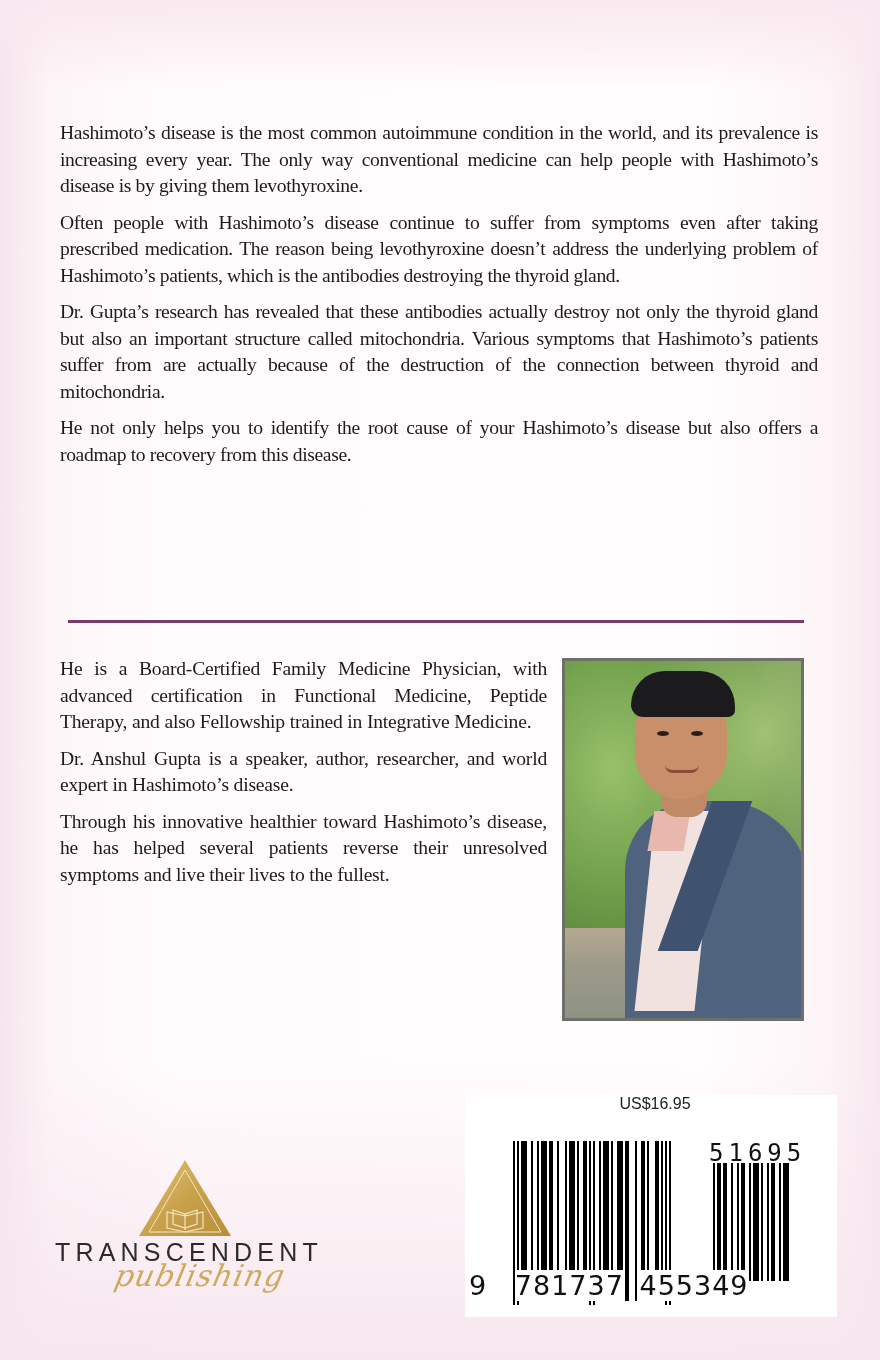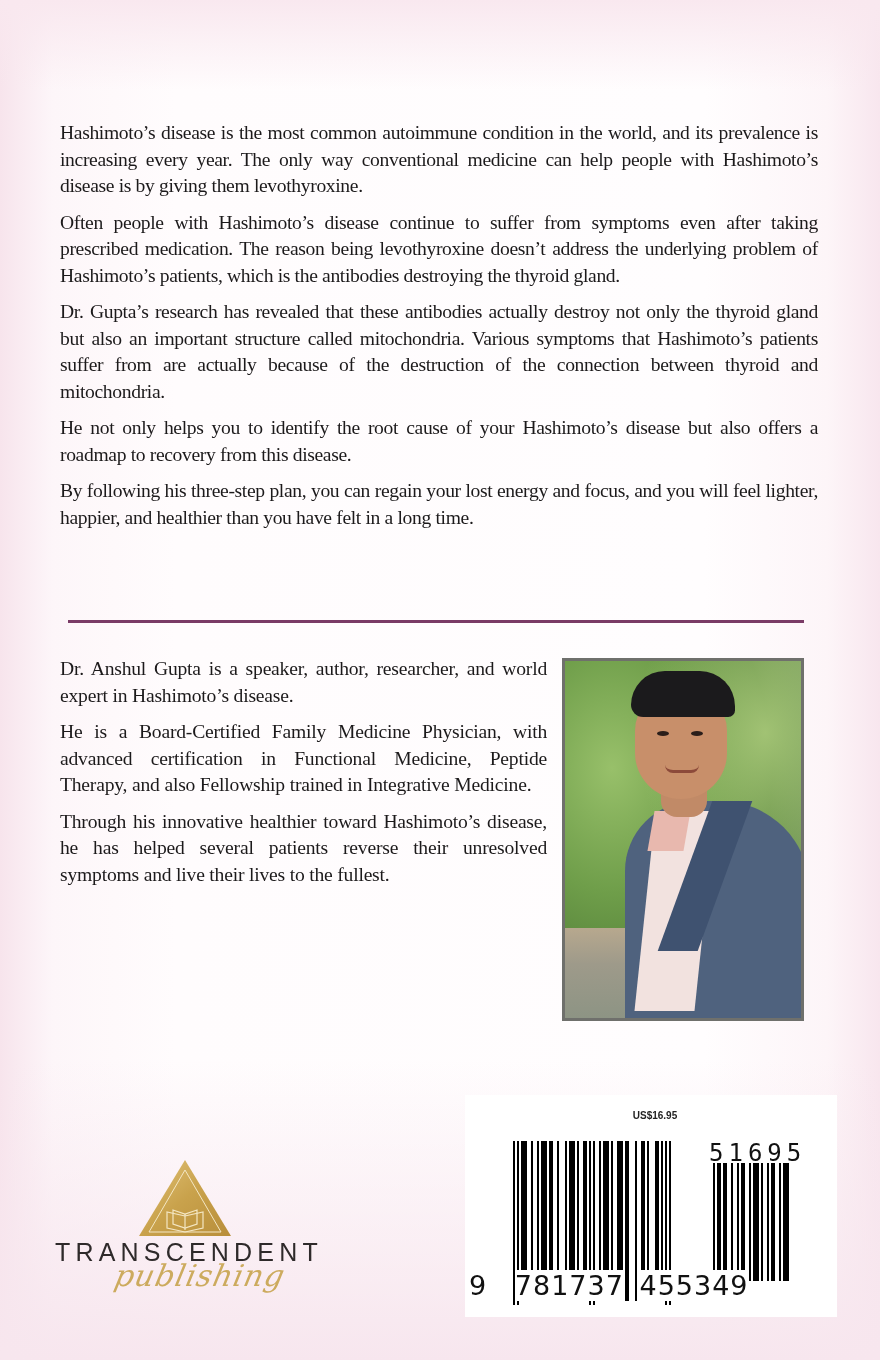--- a/index.html
+++ b/index.html
@@ -81,23 +81,23 @@
     font-size: 30px; color: #c8a44e; letter-spacing: 1px; text-align: center;
     transform: skewX(-12deg);
     opacity: 0.9;
   }
 
   .barcode-box {
     position: absolute; left: 465px; top: 1095px; width: 372px; height: 222px;
     background: #ffffff;
   }
   .price {
-    position: absolute; left: 140px; top: 15px; width: 100px; text-align: center;
+    position: absolute; left: 140px; top: 0; width: 100px; text-align: center;
     font-family: "Liberation Sans", "DejaVu Sans", sans-serif;
-    font-size: 10px; color: #222; font-weight: bold;
+    font-size: 16px; color: #222;
   }
   .isbn {
     position: absolute; left: 8px; top: 18px;
     font-family: "DejaVu Sans Mono", "Liberation Mono", monospace;
     font-size: 24px; letter-spacing: 1.5px; color: #111;
     white-space: nowrap;
   }
   .addon-digits {
     position: absolute; left: 244px; top: 44px;
     font-family: "DejaVu Sans Mono", "Liberation Mono", monospace;
@@ -119,28 +119,27 @@
 <body>
 
 <div class="bg-top"></div>
 <div class="bg-bottom"></div>
 
 <section class="blurb">
   <p>Hashimoto’s disease is the most common autoimmune condition in the world, and its prevalence is increasing every year. The only way conventional medicine can help people with Hashimoto’s disease is by giving them levothyroxine.</p>
   <p>Often people with Hashimoto’s disease continue to suffer from symptoms even after taking prescribed medication. The reason being levothyroxine doesn’t address the underlying problem of Hashimoto’s patients, which is the antibodies destroying the thyroid gland.</p>
   <p>Dr. Gupta’s research has revealed that these antibodies actually destroy not only the thyroid gland but also an important structure called mitochondria. Various symptoms that Hashimoto’s patients suffer from are actually because of the destruction of the connection between thyroid and mitochondria.</p>
   <p>He not only helps you to identify the root cause of your Hashimoto’s disease but also offers a roadmap to recovery from this disease.</p>
-  <p>By following his three-step plan, you can regain your lost energy and focus, and you will feel lighter, happier, and healthier than you have felt in a long time.</p>
 </section>
 
 <div class="divider"></div>
 
 <section class="bio">
+  <p>He is a Board-Certified Family Medicine Physician, with advanced certification in Functional Medicine, Peptide Therapy, and also Fellowship trained in Integrative Medicine.</p>
   <p>Dr. Anshul Gupta is a speaker, author, researcher, and world expert in Hashimoto’s disease.</p>
-  <p>He is a Board-Certified Family Medicine Physician, with advanced certification in Functional Medicine, Peptide Therapy, and also Fellowship trained in Integrative Medicine.</p>
   <p>Through his innovative healthier toward Hashimoto’s disease, he has helped several patients reverse their unresolved symptoms and live their lives to the fullest.</p>
 </section>
 
 <div class="photo">
   <div class="blur1"></div>
   <div class="ground"></div>
   <div class="jacket"></div>
   <div class="shirt"></div>
   <div class="collar"></div>
   <div class="lapel"></div>

